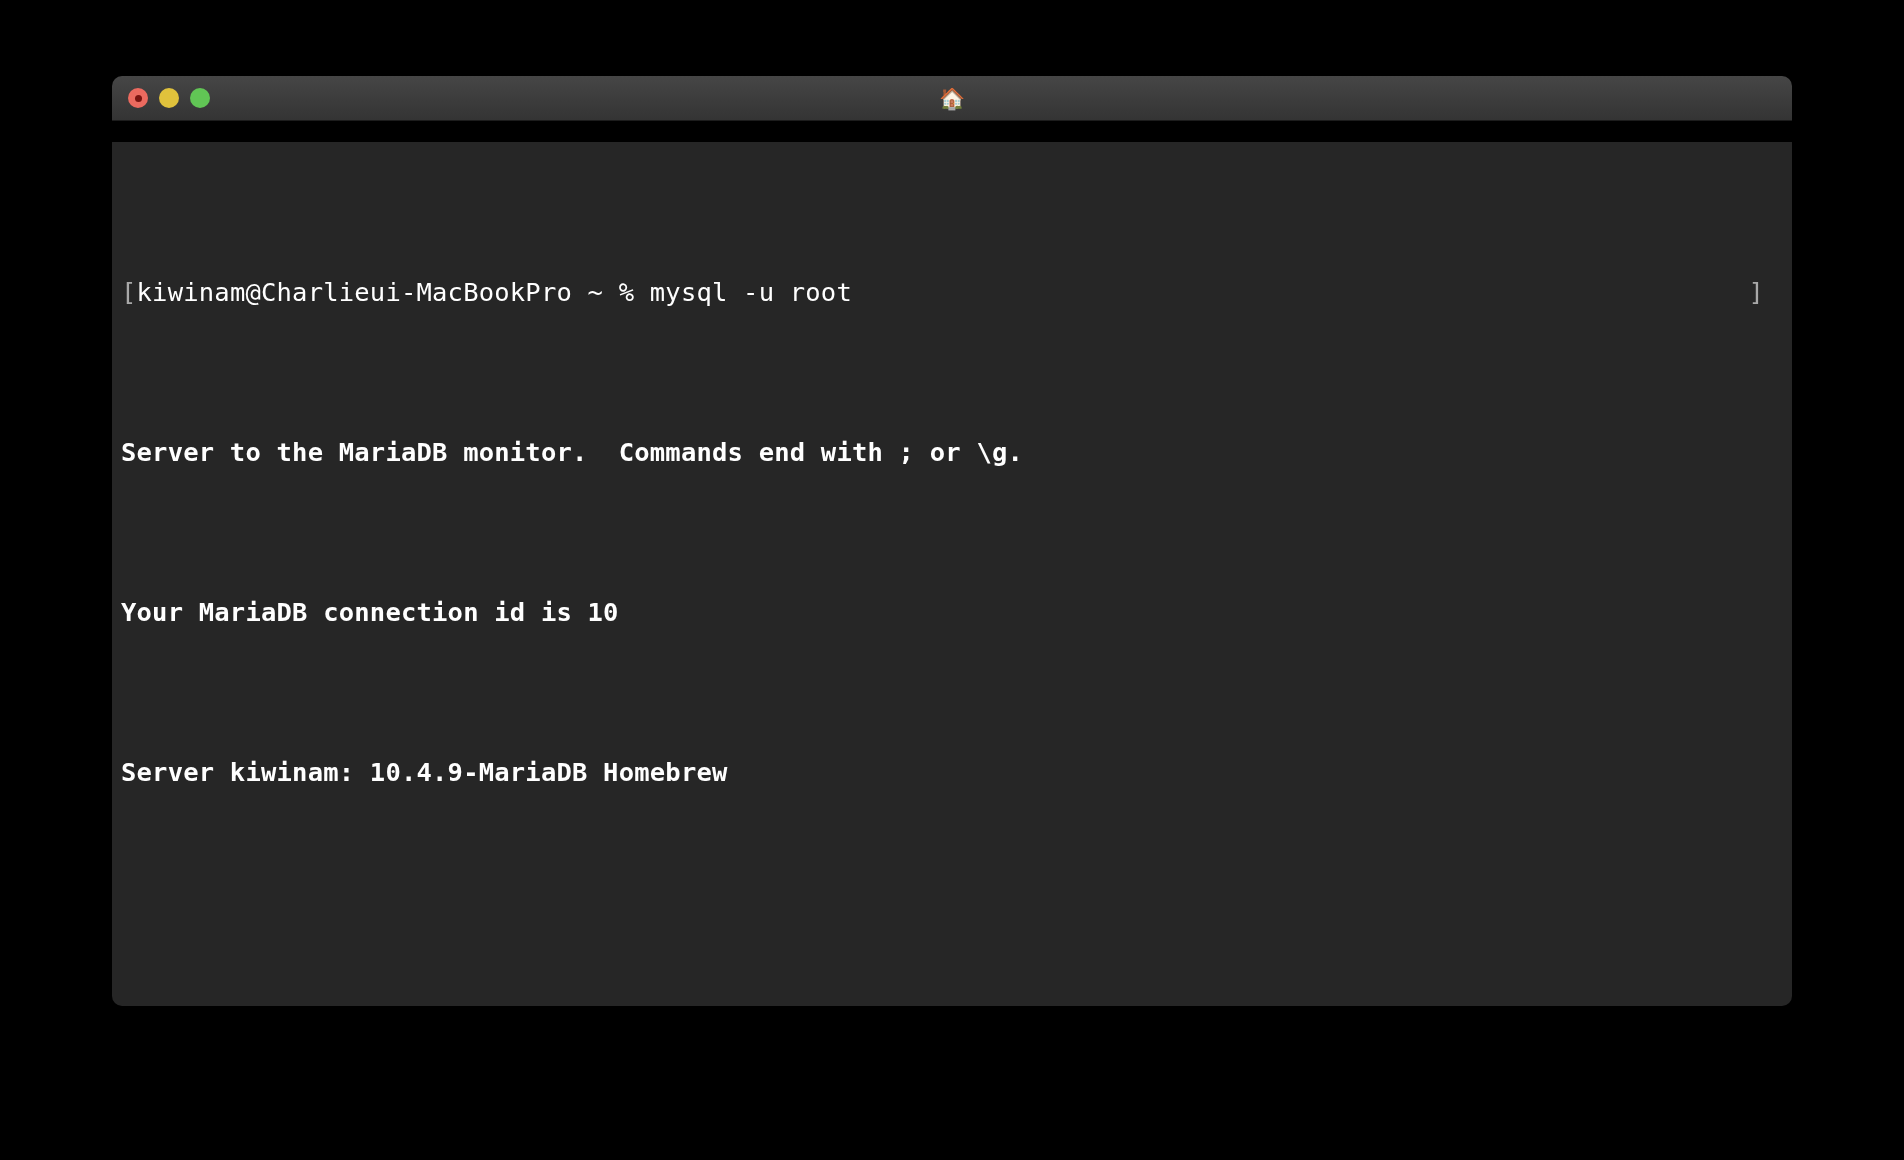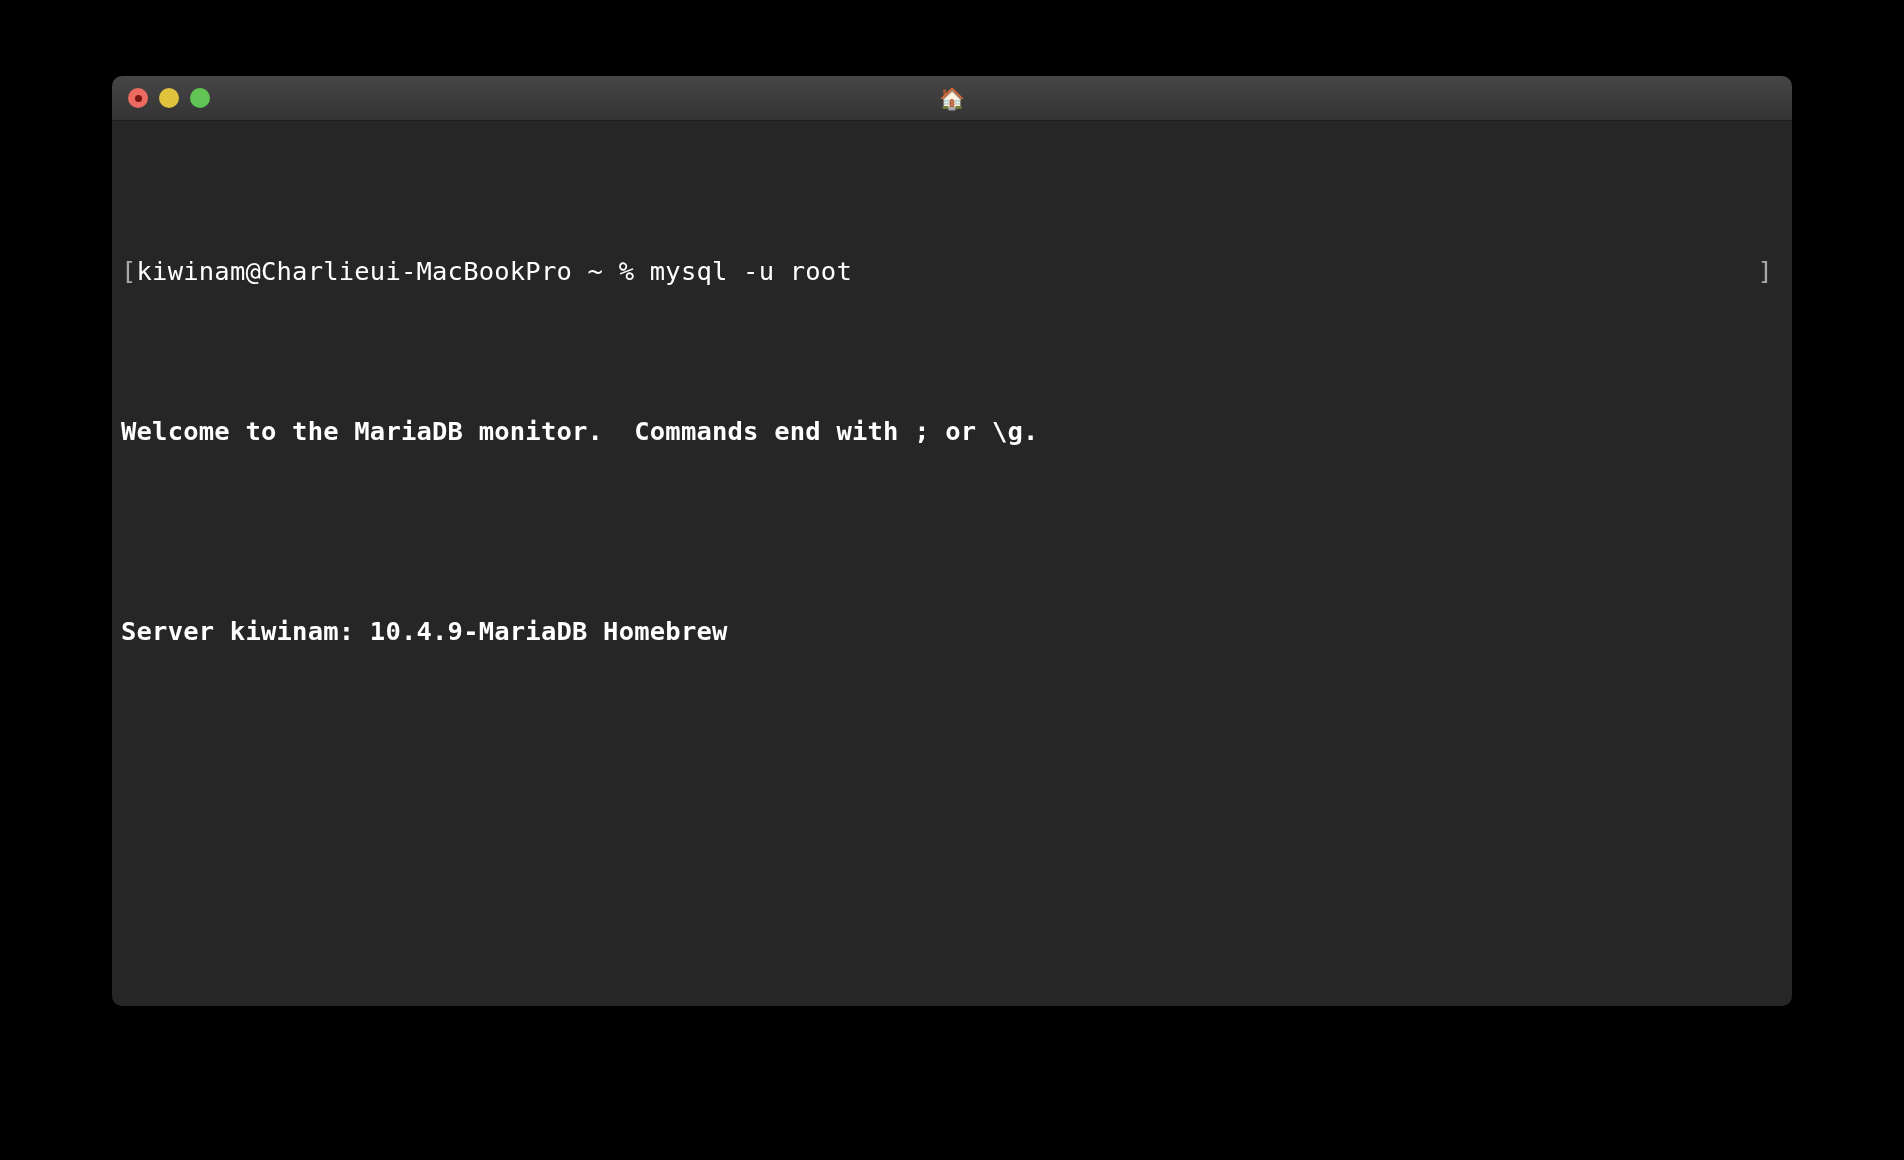--- a/index.html
+++ b/index.html
@@ -93,22 +93,23 @@
     font-size: 21px;
     line-height: 1;
     filter: saturate(0.9);
   }
 
   
   #terminal-body {
     flex: 1 1 auto;
     background: #262626;
     position: relative;
-    padding: 10px 7px 0 0;
+    padding: 10px 16px 0 0;
     overflow: hidden;
+    margin-top: 21px;
   }
 
   #terminal-lines {
     position: relative;
     font-family: "DejaVu Sans Mono", "Liberation Mono", monospace;
     font-size: 25.5px;
     line-height: 40px;
     color: #ffffff;
     white-space: pre;
     padding-left: 9px;
@@ -152,22 +153,23 @@
       <div id="titlebar-title">
         <span id="title-icon">🏠</span>
       </div>
     </div>
 
     <div id="terminal-body">
       <div id="terminal-lines">
 
         <div class="tline"><span class="lead-marker">[</span><span>kiwinam@Charlieui-MacBookPro ~ % mysql -u root</span><span class="edge-marker">]</span></div>
 
-        <div class="tline bold">Welcome to the MariaDB monitor.  Commands end with ; or \g.</div>
+        <div class="tline bold">Server to the MariaDB monitor.  Commands end with ; or \g.</div>
 
+        <div class="tline bold">Your MariaDB connection id is 10</div>
 
         <div class="tline bold">Server kiwinam: 10.4.9-MariaDB Homebrew</div>
 
         <div class="tline bold blank"></div>
 
         
 
         
 
         

